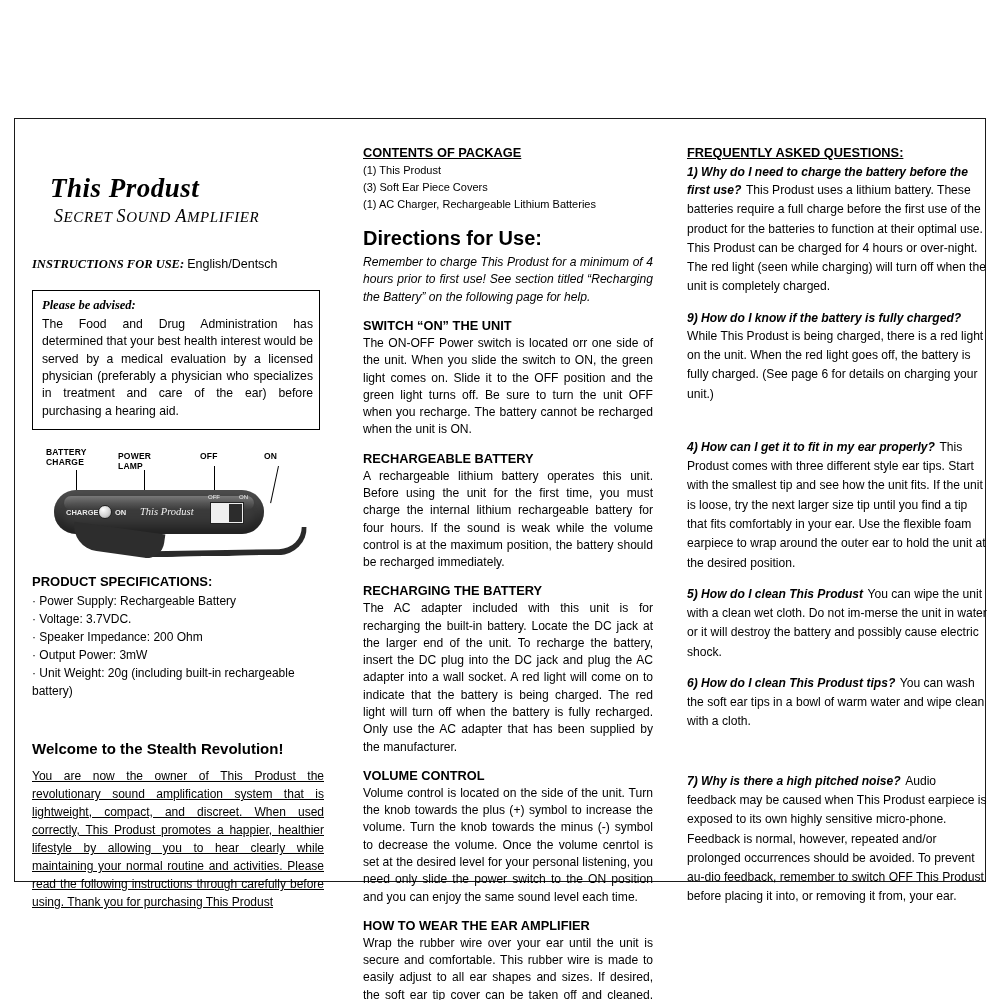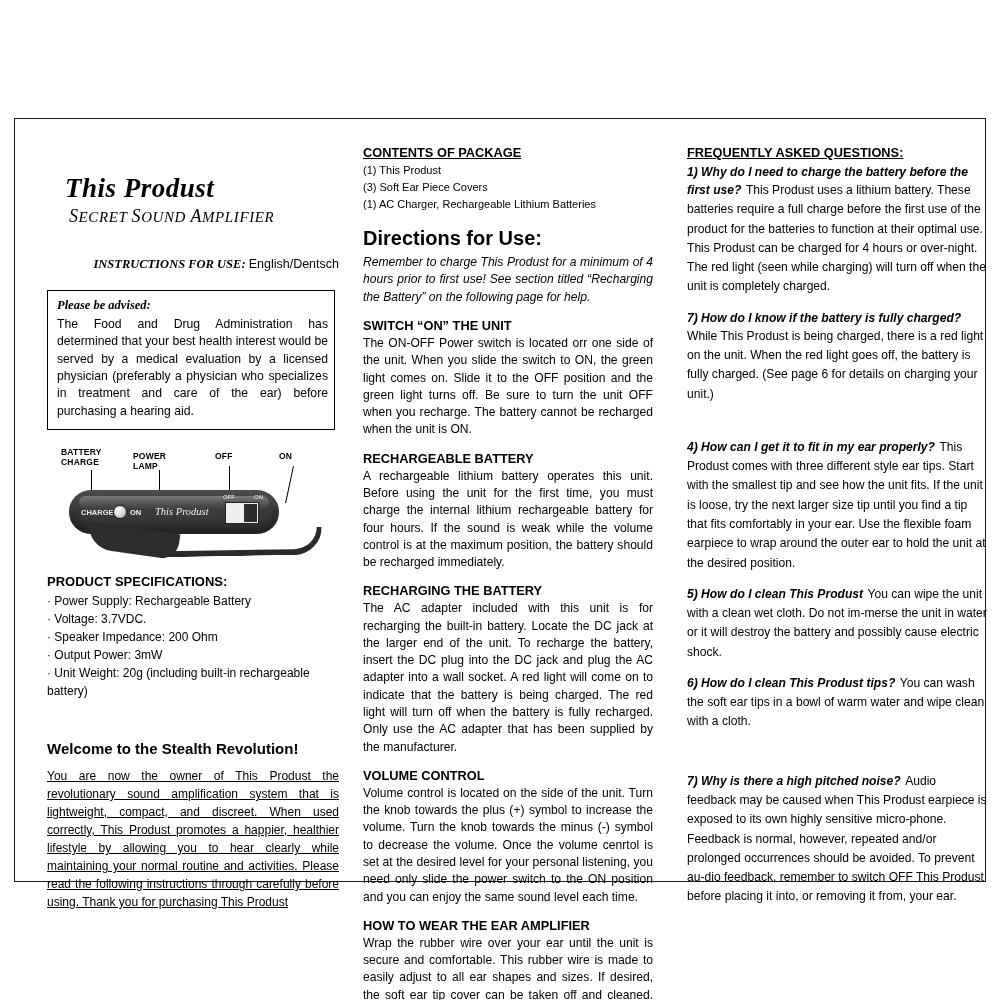--- a/index.html
+++ b/index.html
@@ -38,21 +38,21 @@
     width: 100%;
     height: 100%;
     box-sizing: border-box;
     padding: 26px 22px 12px 22px;
   }
   .col {
     position: absolute;
     top: 26px;
     box-sizing: border-box;
   }
-  .col-left  { left: 32px;  width: 292px; }
+  .col-left  { left: 17px;  width: 292px; }
   .col-mid   { left: 348px; width: 290px; }
   .col-right { left: 672px; width: 300px; }
 
   
   .brand {
     font-family: "Liberation Serif", serif;
     font-style: italic;
     font-weight: bold;
     font-size: 27px;
     letter-spacing: 0.5px;
@@ -65,21 +65,20 @@
     letter-spacing: 0.6px;
     margin-left: 22px;
   }
   .brand-sub .cap { font-size: 18px; }
   .instr {
     margin-top: 30px;
     font-size: 12.5px;
     font-style: italic;
     font-weight: bold;
     font-family: "Liberation Serif", serif;
-    text-align: right;
   }
   .instr .normal {
     font-style: normal;
     font-weight: normal;
     font-family: "Liberation Sans", sans-serif;
     font-size: 12.5px;
   }
   .advised-box {
     margin-top: 18px;
     border: 1px solid #000;
@@ -393,21 +392,21 @@
       <div class="col col-right">
 
         <div class="h-under">FREQUENTLY ASKED QUESTIONS:</div>
 
         <div class="faq-block">
           <span class="faq-q">1) Why do I need to charge the battery before the first use?</span>
           <span class="p">This Produst uses a lithium battery. These batteries require a full charge before the first use of the product for the batteries to function at their optimal use. This Produst can be charged for 4 hours or over-night. The red light (seen while charging) will turn off when the unit is completely charged.</span>
         </div>
 
         <div class="faq-block">
-          <span class="faq-q">7) How do I know if the battery is fully charged?</span>
+          <span class="faq-q">9) How do I know if the battery is fully charged?</span>
           <span class="p">While This Produst is being charged, there is a red light on the unit.  When the red light goes off, the battery is fully charged. (See page 6 for details on charging your unit.)</span>
         </div>
 
 
         <div class="spacer-14"></div>
 
 
         <div class="spacer-8"></div>
 
         <div class="faq-block">

